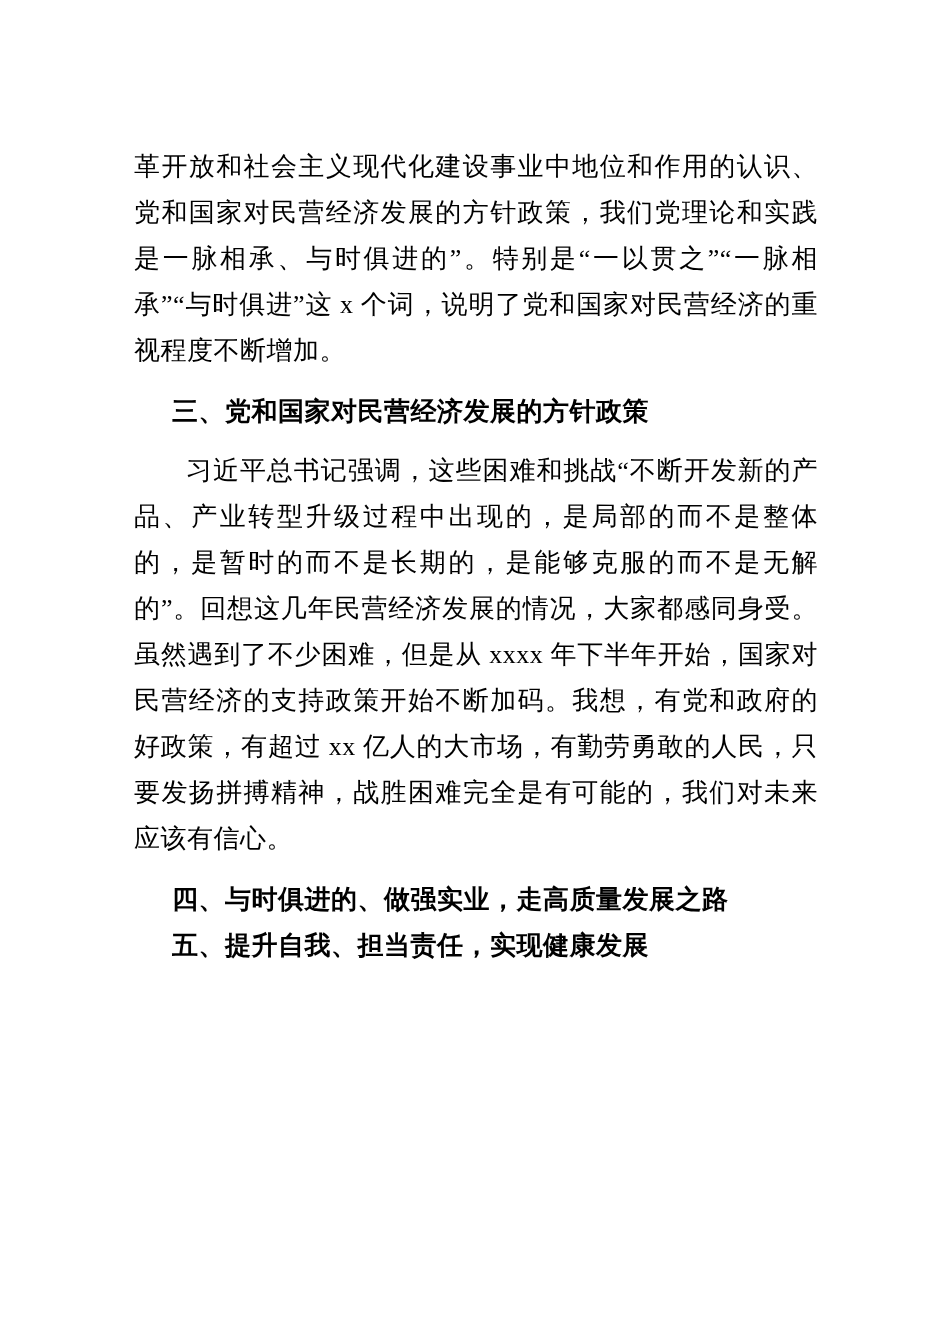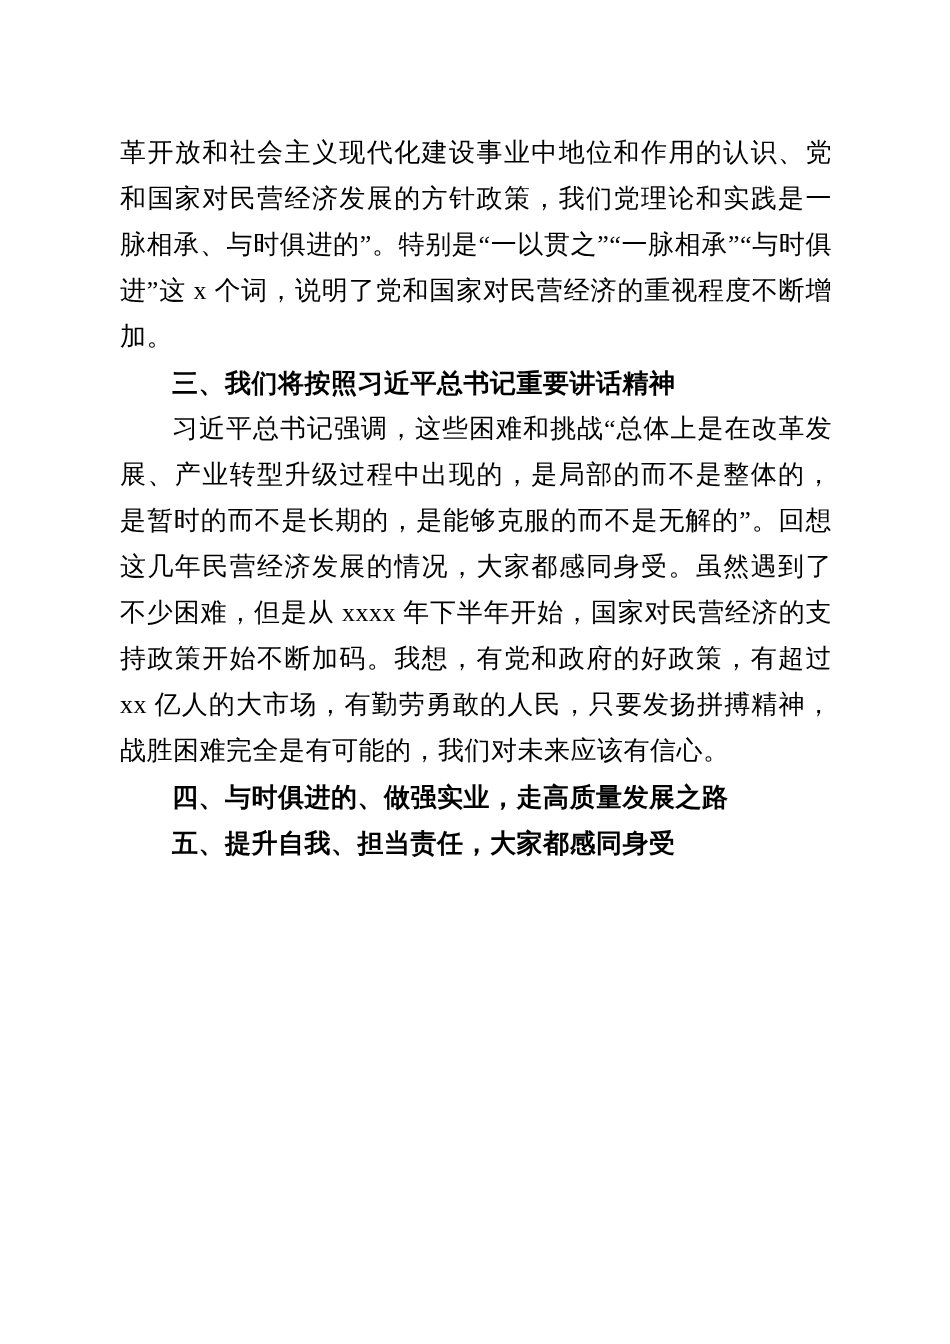--- a/index.html
+++ b/index.html
@@ -15,21 +15,21 @@
       overflow: hidden;
     }
     .page {
       box-sizing: border-box;
       width: 950px;
       height: 1344px;
       padding: 130px 118px 40px 120px;
       background: #ffffff;
     }
     .para {
-      margin: 0;
+      margin: 14px;
       font-size: 26px;
       line-height: 46px;
       letter-spacing: 0.5px;
       text-align: justify;
       text-indent: 2em;
     }
     .para.continuation {
       text-indent: 0;
     }
     .heading {
@@ -41,21 +41,21 @@
       text-indent: 2em;
       font-family: "Liberation Sans", "DejaVu Sans", sans-serif;
     }
   </style>
 </head>
 <body>
 
 <div class="page">
   <p class="para continuation">革开放和社会主义现代化建设事业中地位和作用的认识、党和国家对民营经济发展的方针政策，我们党理论和实践是一脉相承、与时俱进的”。特别是“一以贯之”“一脉相承”“与时俱进”这 x 个词，说明了党和国家对民营经济的重视程度不断增加。</p>
 
-  <h2 class="heading">三、我们将按照习近平总书记重要讲话精神</h2>
+  <h2 class="heading">三、党和国家对民营经济发展的方针政策</h2>
 
-  <p class="para">习近平总书记强调，这些困难和挑战“总体上是在改革发展、产业转型升级过程中出现的，是局部的而不是整体的，是暂时的而不是长期的，是能够克服的而不是无解的”。回想这几年民营经济发展的情况，大家都感同身受。虽然遇到了不少困难，但是从 xxxx 年下半年开始，国家对民营经济的支持政策开始不断加码。我想，有党和政府的好政策，有超过 xx 亿人的大市场，有勤劳勇敢的人民，只要发扬拼搏精神，战胜困难完全是有可能的，我们对未来应该有信心。</p>
+  <p class="para">习近平总书记强调，这些困难和挑战“不断开发新的产品、产业转型升级过程中出现的，是局部的而不是整体的，是暂时的而不是长期的，是能够克服的而不是无解的”。回想这几年民营经济发展的情况，大家都感同身受。虽然遇到了不少困难，但是从 xxxx 年下半年开始，国家对民营经济的支持政策开始不断加码。我想，有党和政府的好政策，有超过 xx 亿人的大市场，有勤劳勇敢的人民，只要发扬拼搏精神，战胜困难完全是有可能的，我们对未来应该有信心。</p>
 
   <h2 class="heading">四、与时俱进的、做强实业，走高质量发展之路</h2>
 
 
-  <h2 class="heading">五、提升自我、担当责任，大家都感同身受</h2>
+  <h2 class="heading">五、提升自我、担当责任，实现健康发展</h2>
 </div>
 
 </body></html>

